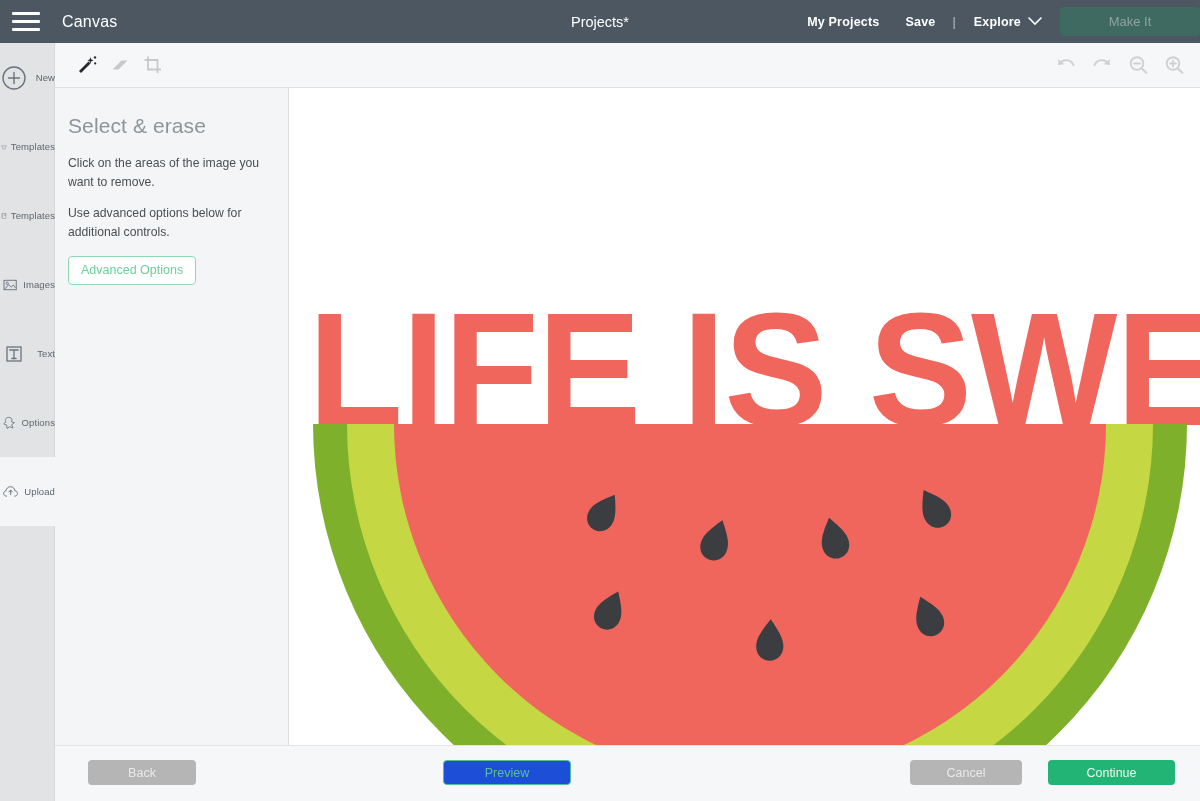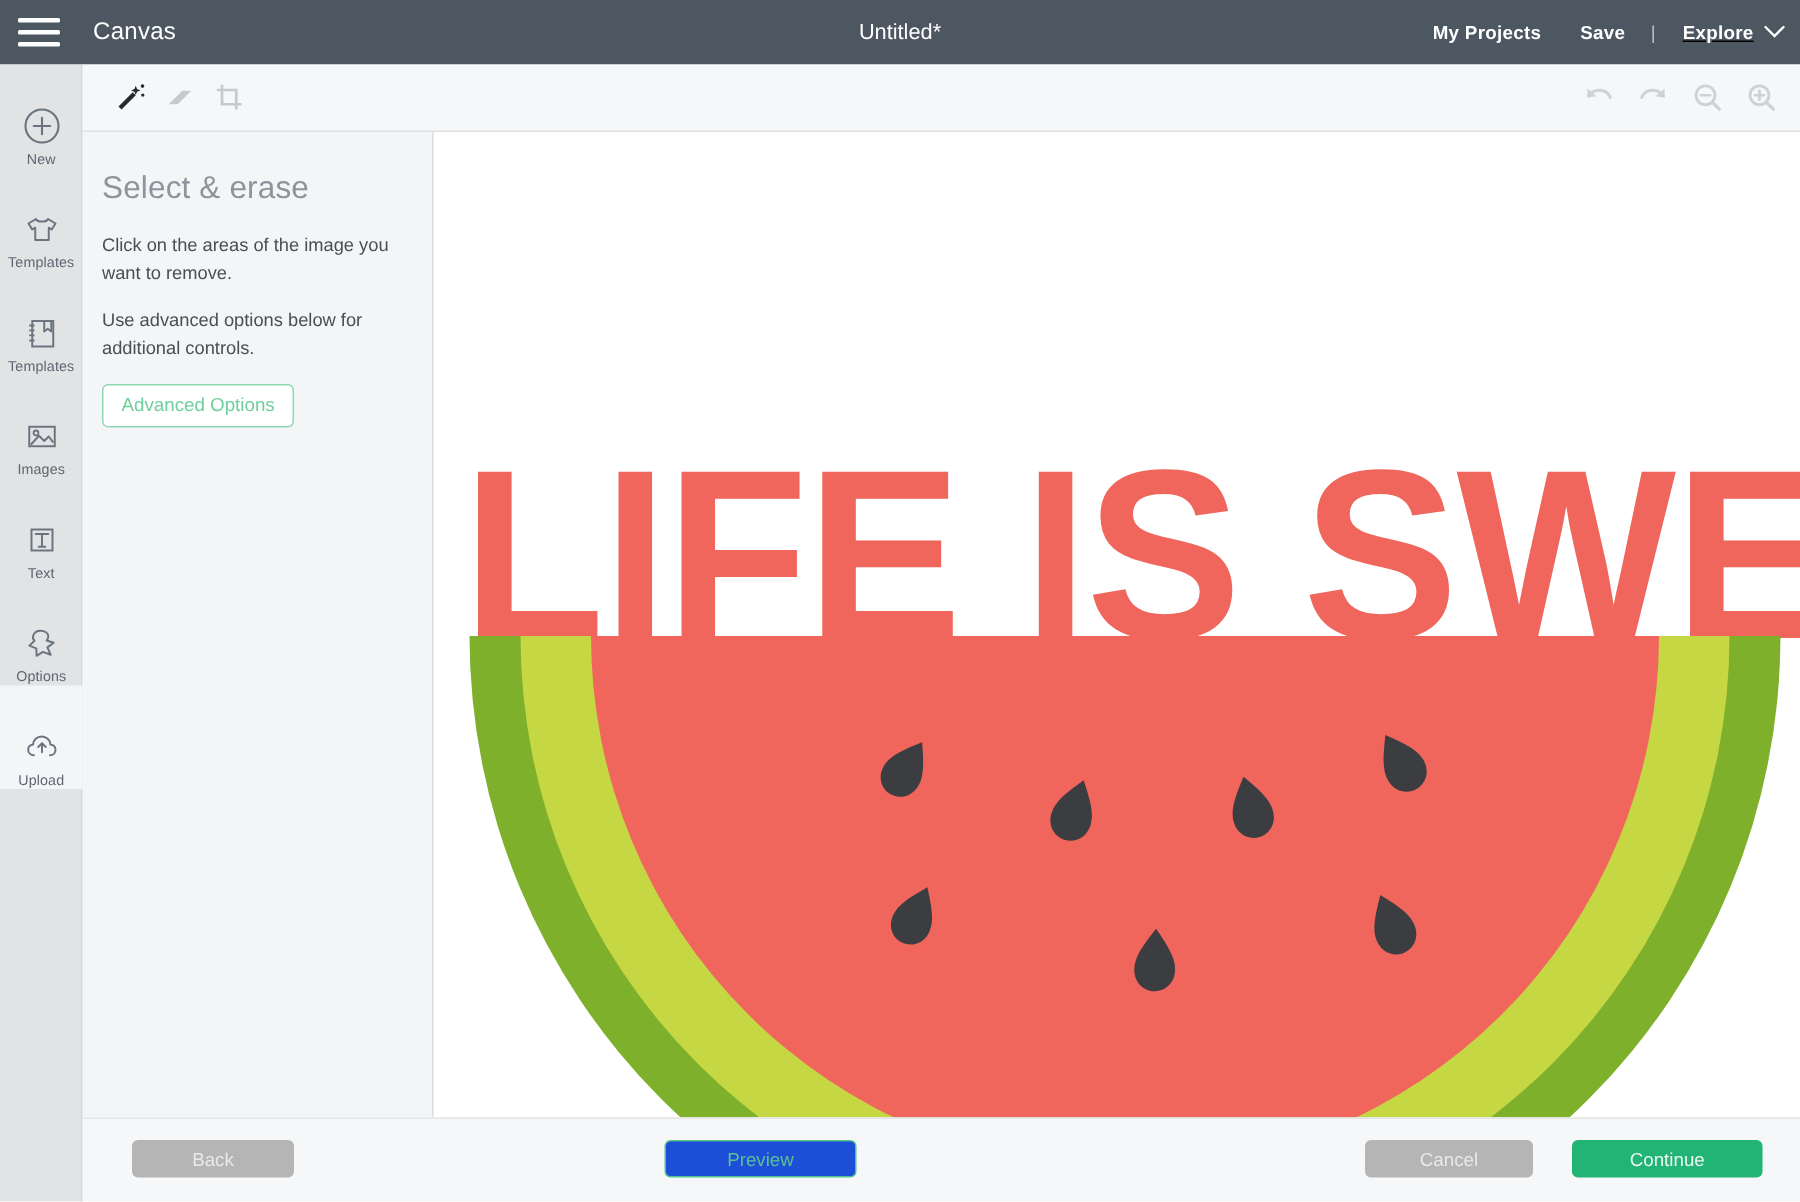--- a/index.html
+++ b/index.html
@@ -27,38 +27,38 @@
     color: #ffffff; font-size: 16px; letter-spacing: .2px; margin-left: 10px;
   }
   #header-right {
     margin-left: auto; display: flex; align-items: center; height: 43px; padding-right: 0;
   }
   .hdr-link {
     color: #ffffff; font-size: 12.5px; font-weight: bold; letter-spacing: .2px;
     margin: 0 13px; cursor: pointer; white-space: nowrap;
   }
   .hdr-sep { color: #b9c0c6; font-size: 12.5px; margin: 0 4px; }
-  #explore-wrap { display:flex; align-items:center; margin: 0 10px 0 14px; cursor:pointer;text-decoration:underline; }
+  #explore-wrap { display:flex; align-items:center; margin: 0 10px 0 14px; cursor:pointer; }
   #explore-wrap .hdr-link { margin: 0 7px 0 0; }
   #make-it {
     width: 140px; height: 29px; margin-left: 8px; margin-right: 0;
     background: #3e6a62; color: #8fa3a0; border: none; border-radius: 4px;
     font-size: 13px; font-family: "Liberation Sans", sans-serif;
     display: flex; align-items: center; justify-content: center;
     cursor: default;
   }
 
   
   #rail {
     position: absolute; left: 0; top: 43px; width: 55px; height: 758px;
     background: #e2e3e5; border-right: 1px solid #d5d6d8;
   }
   .rail-item {
-    width: 55px; height: 69px; display: flex; flex-direction: column;
-    align-items: center; justify-content: flex-end; gap: 3px; cursor: pointer;
+    width: 55px; height: 69px; display: flex; flex-direction: row;
+    align-items: center; justify-content: space-between; gap: 3px; cursor: pointer;
     color: #5d6670;
   }
   .rail-item.active { background: #f4f5f6; }
   .rail-label { font-size: 9.5px; letter-spacing: .1px; }
   .rail-icon { width: 28px; height: 28px; display:block; }
 
   
   #toolbar {
     position: absolute; left: 55px; top: 43px; width: 1145px; height: 45px;
     background: #f6f7f8; border-bottom: 1px solid #e0e1e3;
@@ -124,33 +124,34 @@
 
   <div id="header">
     <div id="hamburger">
       <span></span>
         <span></span>
         <span></span>
     </div>
     <div id="header-title">Canvas</div>
 
     <div style="position:absolute;left:0;right:0;text-align:center;pointer-events:none;">
-      <span style="color:#ffffff;font-size:14.5px;">Untitled*</span>
+      <span style="color:#ffffff;font-size:14.5px;">Projects*</span>
     </div>
 
     <div id="header-right">
       <div class="hdr-link">My Projects</div>
       <div class="hdr-link">Save</div>
       <div class="hdr-sep">|</div>
       <div id="explore-wrap">
         <div class="hdr-link">Explore</div>
         <svg class="caret" width="14" height="9" viewBox="0 0 14 9">
           <path d="M1 1 L7 7 L13 1" fill="none" stroke="#ffffff" stroke-width="1.6" stroke-linecap="round"></path>
         </svg>
       </div>
+      <button id="make-it">Make It</button>
     </div>
   </div>
 
   <div id="rail-bottom-fill"></div>
   <div id="rail">
 
     <div class="rail-item">
       <svg class="rail-icon" viewBox="0 0 28 28">
         <circle cx="14" cy="14" r="11" fill="none" stroke="#6b747e" stroke-width="1.4"></circle>
         <path d="M14 8.5 V19.5 M8.5 14 H19.5" stroke="#6b747e" stroke-width="1.4" stroke-linecap="round"></path>

